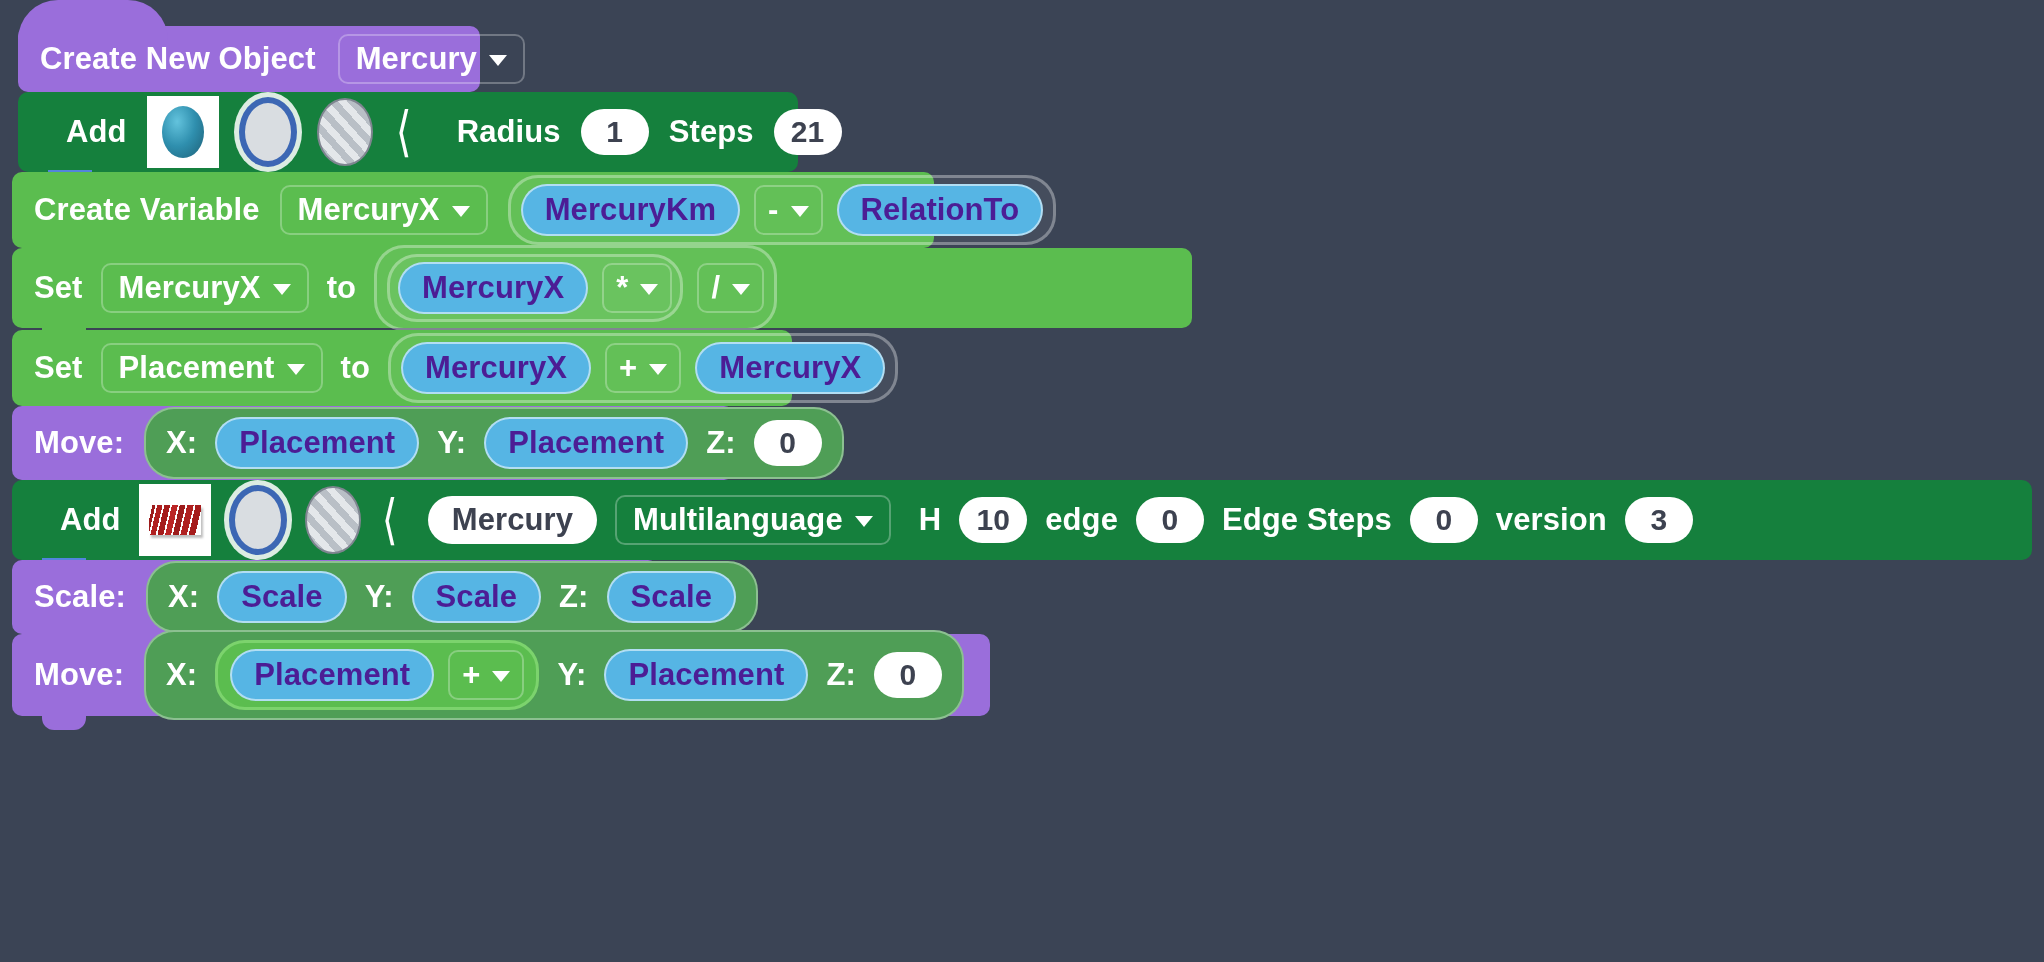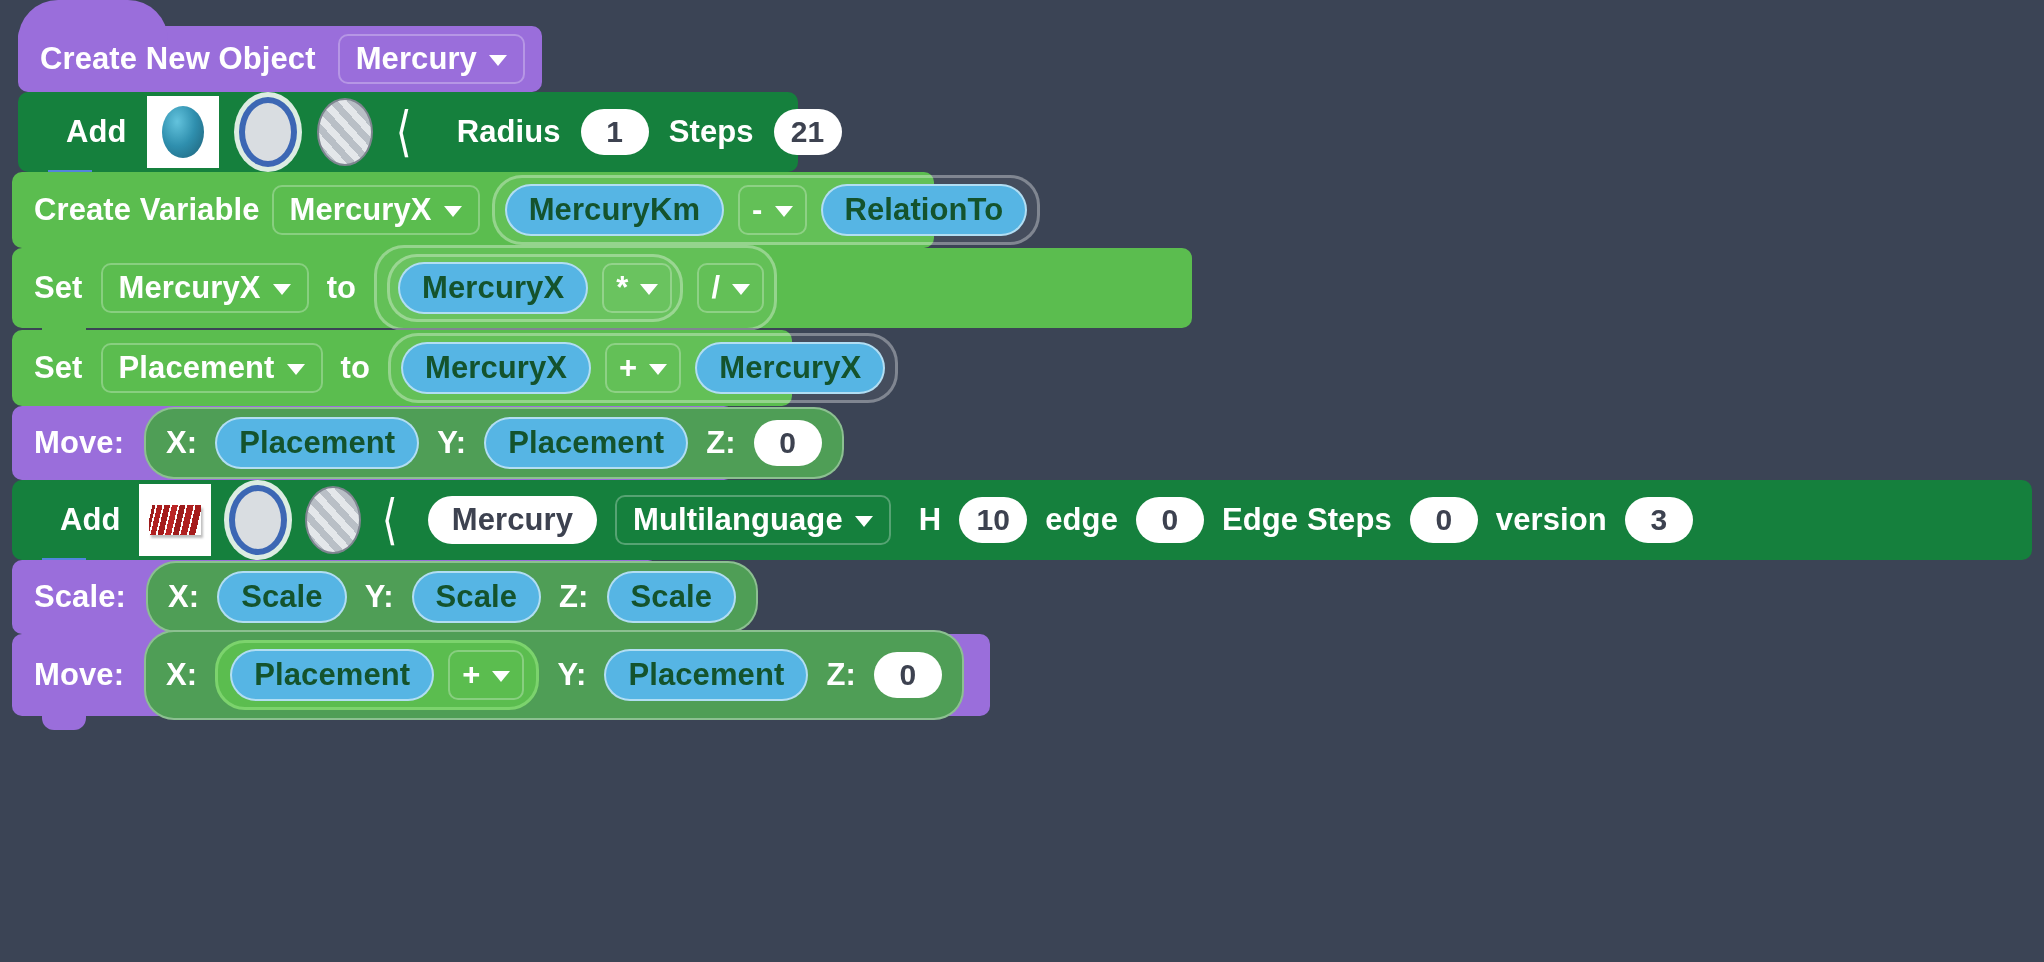--- a/index.html
+++ b/index.html
@@ -97,21 +97,21 @@
   .reporter {
     display: inline-flex;
     align-items: center;
     justify-content: center;
     background: #56b5e4;
     border: 2px solid rgba(255,255,255,.55);
     border-radius: 26px;
     padding: 8px 22px;
     font-size: 31px;
     font-weight: bold;
-    color: #14532d;
+    color: #4c1d95;
     line-height: 1.05;
   }
 
   
   .num {
     display: inline-flex;
     align-items: center;
     justify-content: center;
     background: #ffffff;
     color: #3d4250;
@@ -220,21 +220,21 @@
     line-height: 0.8;
     display: inline-block;
     transform: scaleX(.75);
   }
 </style>
 </head>
 <body>
 
 <div id="canvas">
 
-  <div class="block purple" style="left:18px; top:26px; width:524px; height:66px; gap:22px;">
+  <div class="block purple" style="left:18px; top:26px; width:462px; height:66px; gap:22px;">
     <div class="hat"></div>
     <span class="lbl">Create New Object</span>
     <span class="dd">
       <span>Mercury</span>
       <span class="caret"></span>
     </span>
     <span class="nub purple"></span>
   </div>
 
   <div class="block blue" style="left:18px; top:92px; width:780px; height:80px; gap:20px;">
@@ -245,21 +245,21 @@
     <span class="ring-ico"></span>
     <span class="hatch-ico"></span>
     <span class="chev-ico">⟨</span>
     <span class="lbl" style="margin-left:23px;">Radius</span>
     <span class="num">1</span>
     <span class="lbl">Steps</span>
     <span class="num">21</span>
     <span class="nub blue"></span>
   </div>
 
-  <div class="block green" style="left:12px; top:172px; width:922px; height:76px; gap:12px;">
+  <div class="block green" style="left:12px; top:172px; width:922px; height:76px; gap:20px;">
     <span class="lbl">Create Variable</span>
     <span class="dd">
       <span>MercuryX</span>
       <span class="caret"></span>
     </span>
     <span class="opgroup">
       <span class="reporter">MercuryKm</span>
       <span class="dd small">
         <span>-</span>
         <span class="caret"></span>

